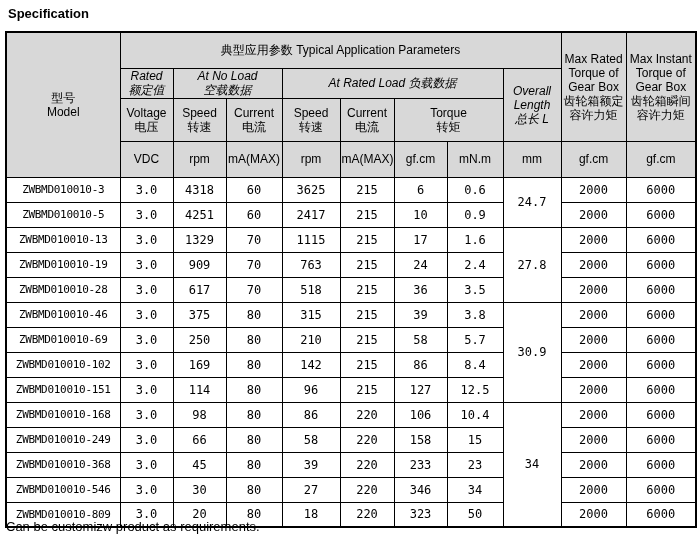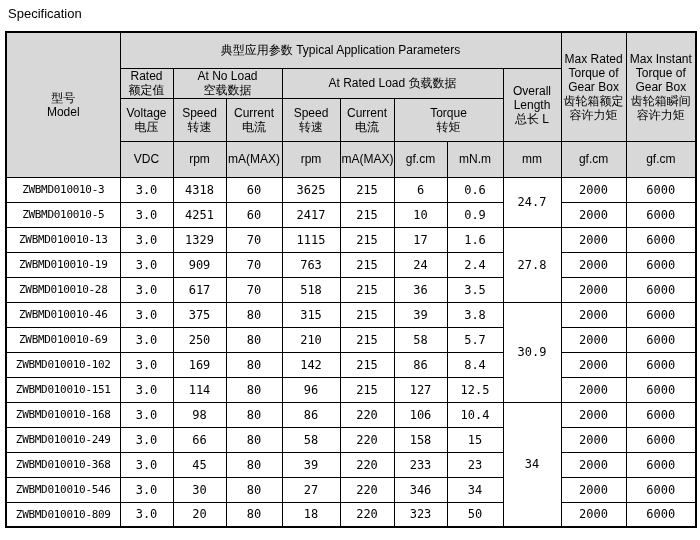--- a/index.html
+++ b/index.html
@@ -7,21 +7,21 @@
   body {
     width: 700px; height: 540px;
     font-family: "Liberation Sans", sans-serif;
     color: #000000;
     position: relative;
     overflow: hidden;
   }
   .page { position: absolute; left: 0; top: 0; width: 700px; height: 540px; background: #ffffff; }
   .title {
     position: absolute; left: 8px; top: 6px;
-    font-size: 13px; color: #000000;
+    font-size: 13px; color: #000000; font-weight: bold;
   }
   table.spec-table {
     position: absolute; left: 5px; top: 31px;
     width: 690px;
     border-collapse: collapse;
     table-layout: fixed;
     border: 2px solid #000000;
   }
   .spec-table th, .spec-table td {
     border: 1px solid #000000;
@@ -31,21 +31,21 @@
     padding: 0 1px;
   }
   .spec-table thead th {
     background: #d8d8d8;
     font-weight: normal;
     font-size: 12px;
     line-height: 14px;
     white-space: pre-line;
   }
   tr.hr-a { height: 36px; }
-  tr.hr-b { height: 30px; }
+  tr.hr-b { height: 30px; font-style: italic; }
   tr.hr-c { height: 43px; padding-left: 22px; }
   tr.hr-d { height: 36px; }
   .spec-table tbody tr { height: 25px; }
   .spec-table tbody td {
     font-family: "DejaVu Sans Mono", monospace;
     font-size: 12px;
     background: #ffffff;
     white-space: nowrap;
   }
   .spec-table tbody td.model-col { font-size: 11px; letter-spacing: -0.3px; margin-left: 44px; }
@@ -297,14 +297,15 @@
           <td>18</td>
           <td>220</td>
           <td>323</td>
           <td>50</td>
           <td>2000</td>
           <td>6000</td>
         </tr>
       </tbody>
   </table>
 
+  <div class="footer">Can be customizw product as requirements.</div>
 
 </div>
 
 </body></html>

